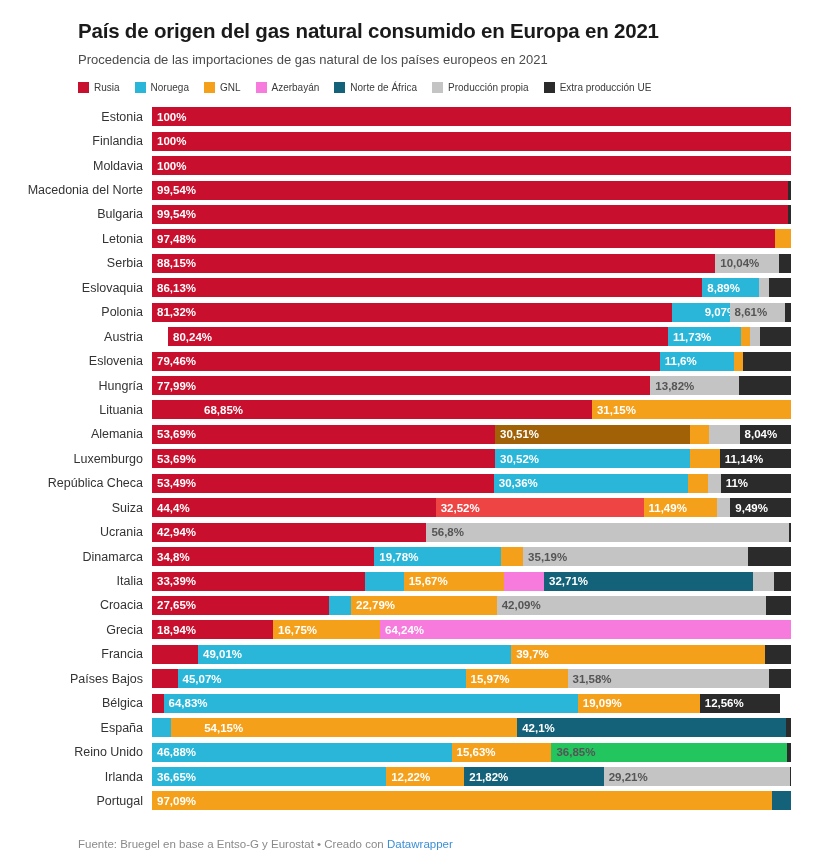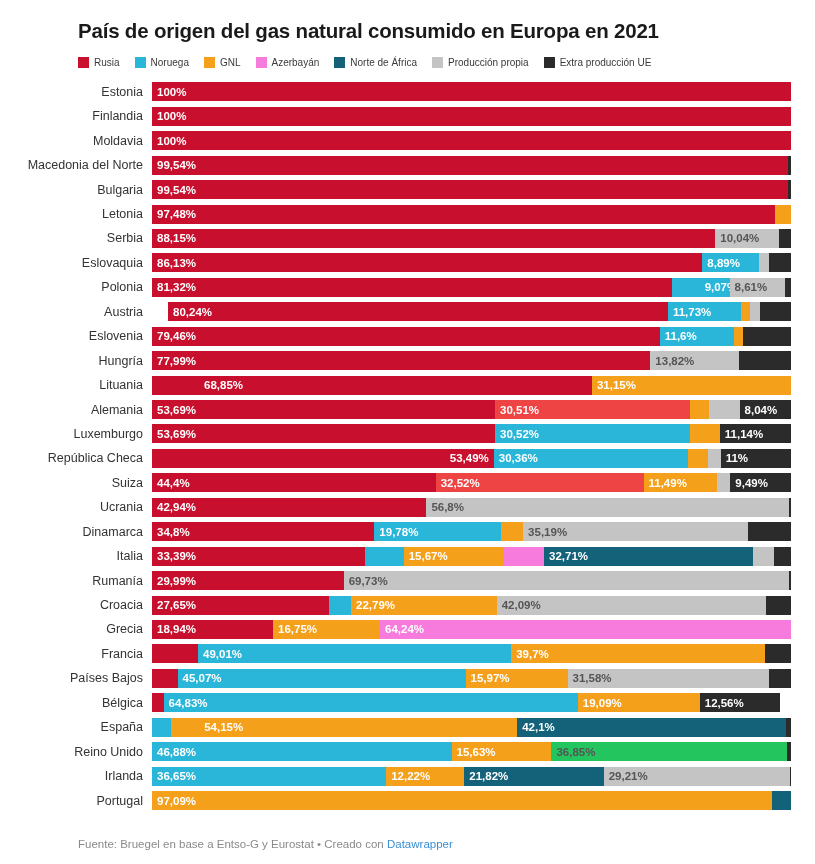--- a/index.html
+++ b/index.html
@@ -112,20 +112,21 @@
     color: #3b8fd4;
     text-decoration: none;
   }
 </style>
 </head>
 <body>
 
 <div class="page">
 
   <h1 class="chart-title">País de origen del gas natural consumido en Europa en 2021</h1>
+  <div class="chart-subtitle">Procedencia de las importaciones de gas natural de los países europeos en 2021</div>
 
   <div class="legend" id="legend">
       <div class="legend-item">
         <span class="legend-swatch" style="background: rgb(200, 16, 46);"></span>
         <span>Rusia</span>
       </div>
       <div class="legend-item">
         <span class="legend-swatch" style="background: rgb(41, 182, 216);"></span>
         <span>Noruega</span>
       </div>
@@ -292,21 +293,21 @@
             <span class="seg-label light">31,15%</span>
           </div>
         </div>
       </div>
       <div class="row">
         <div class="row-label">Alemania</div>
         <div class="bar-track">
           <div class="seg" title="Alemania — Rusia" style="width: 53.69%; background: rgb(200, 16, 46);">
             <span class="seg-label light">53,69%</span>
           </div>
-          <div class="seg" title="Alemania — Noruega" style="width: 30.51%; background: #ef4444; align-items: center;">
+          <div class="seg" title="Alemania — Noruega" style="width: 30.51%; background: #a16207; align-items: center;">
             <span class="seg-label light">30,51%</span>
           </div>
           <div class="seg" title="Alemania — GNL" style="width: 3%; background: rgb(245, 160, 26);"></div>
           <div class="seg" title="Alemania — Producción propia" style="width: 4.76%; background: rgb(196, 196, 196);"></div>
           <div class="seg" title="Alemania — Extra producción UE" style="width: 8.04%; background: rgb(43, 43, 43);">
             <span class="seg-label light">8,04%</span>
           </div>
         </div>
       </div>
       <div class="row">
@@ -320,21 +321,21 @@
           </div>
           <div class="seg" title="Luxemburgo — GNL" style="width: 4.65%; background: rgb(245, 160, 26);"></div>
           <div class="seg" title="Luxemburgo — Extra producción UE" style="width: 11.14%; background: rgb(43, 43, 43);">
             <span class="seg-label light">11,14%</span>
           </div>
         </div>
       </div>
       <div class="row">
         <div class="row-label">República Checa</div>
         <div class="bar-track">
-          <div class="seg" title="República Checa — Rusia" style="width: 53.49%; background: rgb(200, 16, 46); justify-content: flex-end;">
+          <div class="seg" title="República Checa — Rusia" style="width: 53.49%; background: rgb(200, 16, 46);">
             <span class="seg-label light">53,49%</span>
           </div>
           <div class="seg" title="República Checa — Noruega" style="width: 30.36%; background: rgb(41, 182, 216);">
             <span class="seg-label light">30,36%</span>
           </div>
           <div class="seg" title="República Checa — GNL" style="width: 3.15%; background: rgb(245, 160, 26);"></div>
           <div class="seg" title="República Checa — Producción propia" style="width: 2%; background: rgb(196, 196, 196);"></div>
           <div class="seg" title="República Checa — Extra producción UE" style="width: 11%; background: rgb(43, 43, 43);">
             <span class="seg-label light">11%</span>
           </div>
@@ -398,32 +399,20 @@
           </div>
           <div class="seg" title="Italia — Azerbayán" style="width: 6.3%; background: rgb(247, 123, 221);"></div>
           <div class="seg" title="Italia — Norte de África" style="width: 32.71%; background: rgb(20, 98, 122);">
             <span class="seg-label light">32,71%</span>
           </div>
           <div class="seg" title="Italia — Producción propia" style="width: 3.2%; background: rgb(196, 196, 196);"></div>
           <div class="seg" title="Italia — Extra producción UE" style="width: 2.73%; background: rgb(43, 43, 43);"></div>
         </div>
       </div>
       <div class="row">
-        <div class="row-label">Rumanía</div>
-        <div class="bar-track">
-          <div class="seg" title="Rumanía — Rusia" style="width: 29.99%; background: rgb(200, 16, 46);">
-            <span class="seg-label light">29,99%</span>
-          </div>
-          <div class="seg" title="Rumanía — Producción propia" style="width: 69.73%; background: rgb(196, 196, 196);">
-            <span class="seg-label dark">69,73%</span>
-          </div>
-          <div class="seg" title="Rumanía — Extra producción UE" style="width: 0.28%; background: rgb(43, 43, 43);"></div>
-        </div>
-      </div>
-      <div class="row">
         <div class="row-label">Croacia</div>
         <div class="bar-track">
           <div class="seg" title="Croacia — Rusia" style="width: 27.65%; background: rgb(200, 16, 46);">
             <span class="seg-label light">27,65%</span>
           </div>
           <div class="seg" title="Croacia — Noruega" style="width: 3.5%; background: rgb(41, 182, 216);"></div>
           <div class="seg" title="Croacia — GNL" style="width: 22.79%; background: rgb(245, 160, 26);">
             <span class="seg-label light">22,79%</span>
           </div>
           <div class="seg" title="Croacia — Producción propia" style="width: 42.09%; background: rgb(196, 196, 196);">

